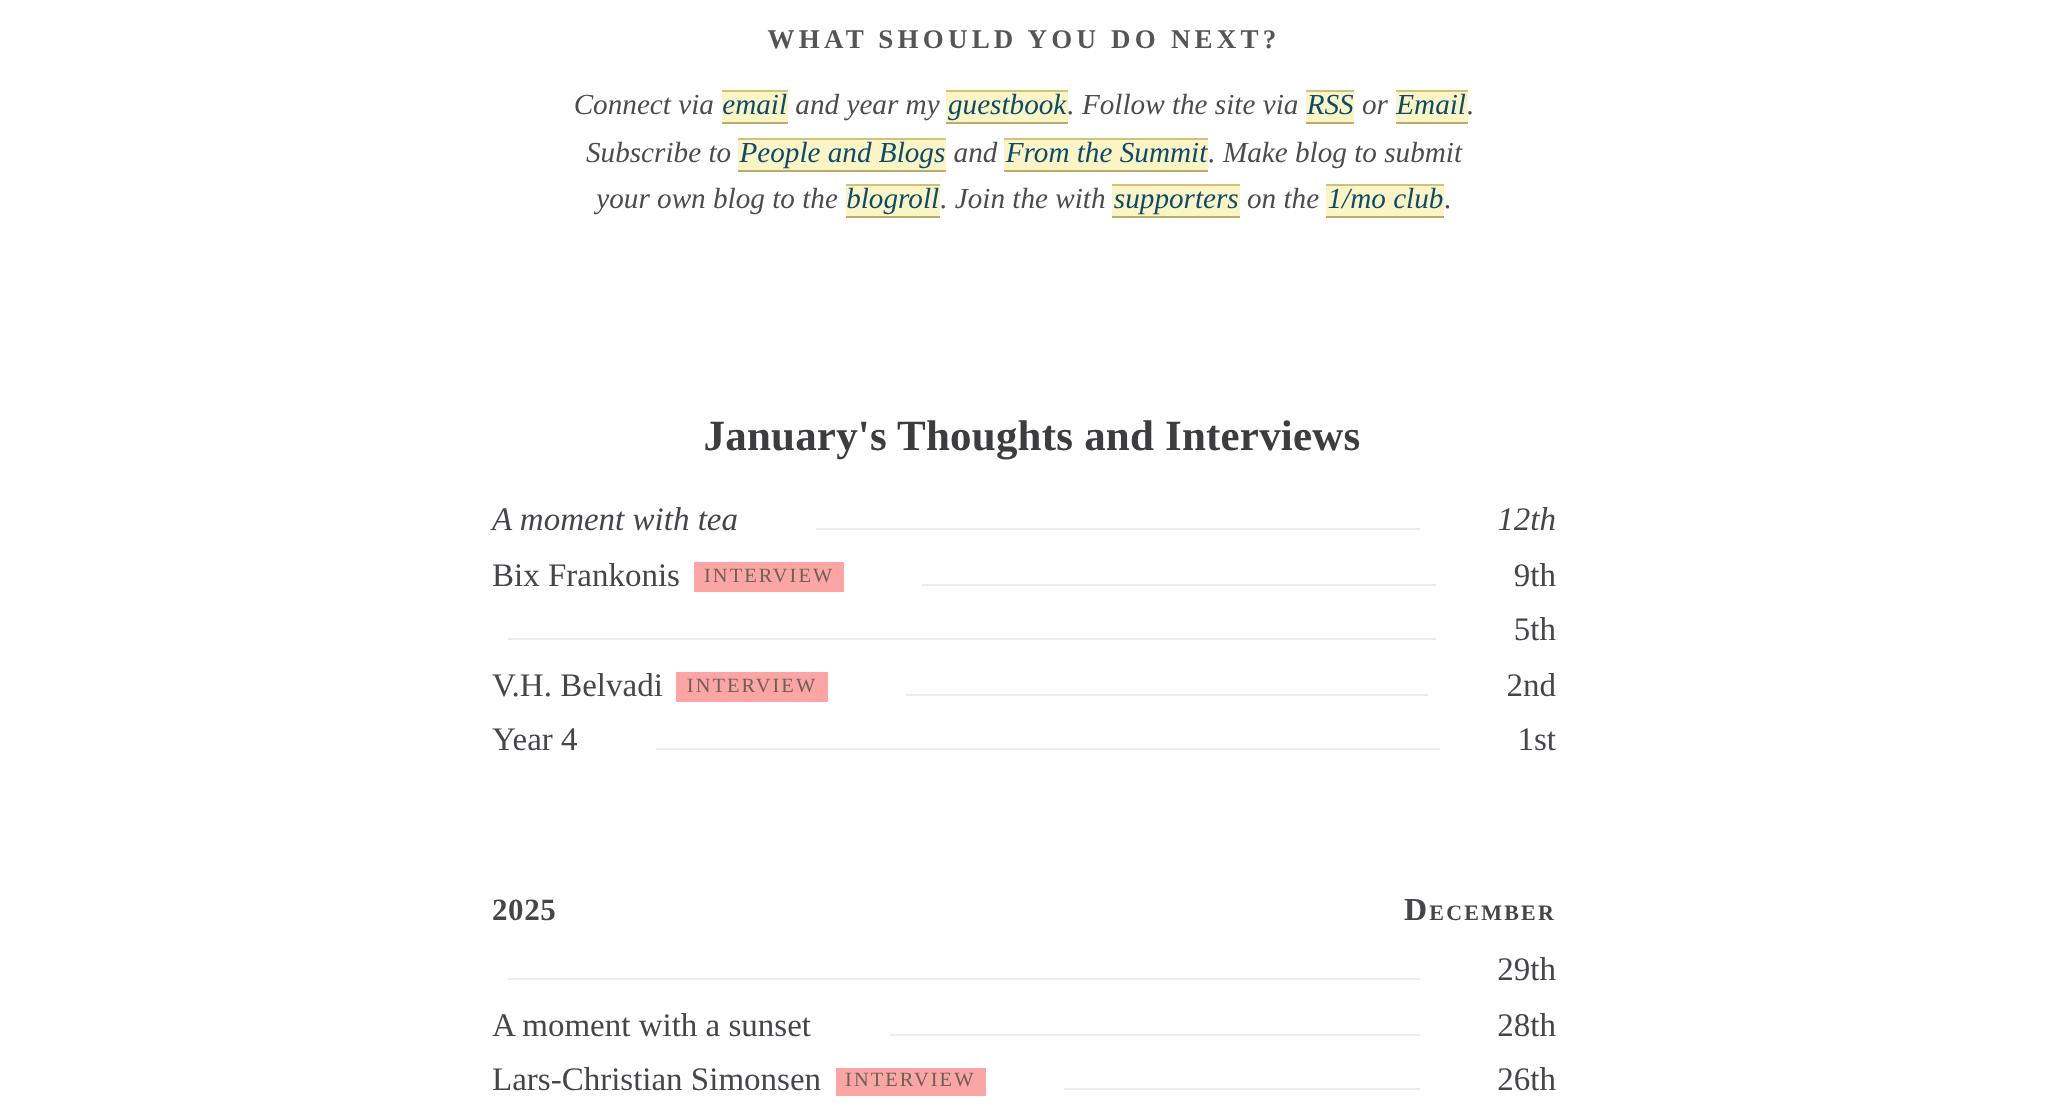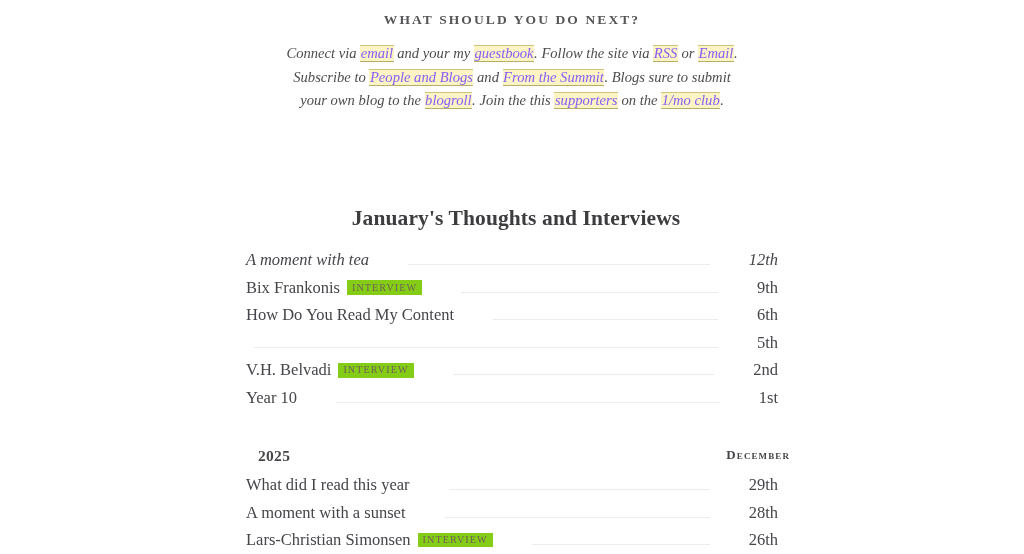--- a/index.html
+++ b/index.html
@@ -25,21 +25,21 @@
   }
   .next-para{
     text-align:center;
     font-style:italic;
     font-size:14.6px;
     line-height:23.6px;
     color:#4c4c4f;
     margin:0;
   }
   .lnk{
-    color:#8b5cf6;
+    color:#0c4a6e;
     text-decoration:none;
     background:#fbf4c5;
     box-shadow:0 1px 0 0 #cfc27a inset;
     border-bottom:1px solid #b9ad6a;
     padding:0 0.5px;
     text-align:center;
   }
 
   
   .month-head{
@@ -78,65 +78,64 @@
   .row .date{
     font-size:16.5px;
     color:#45454a;
     flex:0 0 auto;
     text-align:left;
   }
   .row.italic .title, .row.italic .date{ font-style:italic; }
 
   .badge{
     display:inline-block;
-    background:#84cc16;
+    background:#fca5a5;
     color:#6d6255;
     font-size:10.2px;
     letter-spacing:1.05px;
     padding:2.5px 5px 2px 5px;
     line-height:1;
     position:relative;
     top:-2px;
   }
 
   
   .yearrow{
     top:447px;
     display:flex;
     justify-content:space-between;
-    align-items:flex-start;
-    margin-left:12px;
+    align-items:flex-end;
   }
   .yearrow .year{
     font-size:15.5px;
     font-weight:bold;
     color:#46464a;
     letter-spacing:0.3px;
   }
   .yearrow .mon{
-    font-size:13px;
+    font-size:16px;
     font-weight:bold;
     color:#46464a;
     letter-spacing:1.1px;
     font-variant:small-caps;
   }
   .list2{ top:475px; }
 </style>
 </head>
 <body>
 
 <div class="page">
 
   <div class="col next-wrap">
     <div class="next-title">WHAT SHOULD YOU DO NEXT?</div>
 
     <p class="next-para">
-      <span>Connect via </span><a class="lnk" href="#">email</a><span> and your my </span><a class="lnk" href="#">guestbook</a><span>. Follow the site via </span><a class="lnk" href="#">RSS</a><span> or </span><a class="lnk" href="#">Email</a><span>.</span><br>
-      <span>Subscribe to </span><a class="lnk" href="#">People and Blogs</a><span> and </span><a class="lnk" href="#">From the Summit</a><span>. Blogs sure to submit</span><br>
-      <span>your own blog to the </span><a class="lnk" href="#">blogroll</a><span>. Join the this </span><a class="lnk" href="#">supporters</a><span> on the </span><a class="lnk" href="#">1/mo club</a><span>.</span>
+      <span>Connect via </span><a class="lnk" href="#">email</a><span> and year my </span><a class="lnk" href="#">guestbook</a><span>. Follow the site via </span><a class="lnk" href="#">RSS</a><span> or </span><a class="lnk" href="#">Email</a><span>.</span><br>
+      <span>Subscribe to </span><a class="lnk" href="#">People and Blogs</a><span> and </span><a class="lnk" href="#">From the Summit</a><span>. Make blog to submit</span><br>
+      <span>your own blog to the </span><a class="lnk" href="#">blogroll</a><span>. Join the with </span><a class="lnk" href="#">supporters</a><span> on the </span><a class="lnk" href="#">1/mo club</a><span>.</span>
     </p>
   </div>
 
   <h2 class="col month-head" style="margin:4px;">January's Thoughts and Interviews</h2>
 
   <div class="col list" id="list-january">
       <div class="row italic">
         <span class="title">
           <span>A moment with tea</span>
         </span>
@@ -145,57 +144,47 @@
       </div>
       <div class="row">
         <span class="title">
           <span>Bix Frankonis</span>
           <span class="badge">INTERVIEW</span>
         </span>
         <span class="lead"></span>
         <span class="date">9th</span>
       </div>
       <div class="row">
-        <span class="title">
-          <span>How Do You Read My Content</span>
-        </span>
-        <span class="lead"></span>
-        <span class="date">6th</span>
-      </div>
-      <div class="row">
         <span class="lead"></span>
         <span class="date">5th</span>
       </div>
       <div class="row">
         <span class="title">
           <span>V.H. Belvadi</span>
           <span class="badge">INTERVIEW</span>
         </span>
         <span class="lead"></span>
         <span class="date">2nd</span>
       </div>
       <div class="row">
         <span class="title">
-          <span>Year 10</span>
+          <span>Year 4</span>
         </span>
         <span class="lead"></span>
         <span class="date">1st</span>
       </div>
     </div>
 
   <div class="col yearrow">
     <span class="year">2025</span>
     <span class="mon">December</span>
   </div>
 
   <div class="col list2" id="list-december">
       <div class="row">
-        <span class="title">
-          <span>What did I read this year</span>
-        </span>
         <span class="lead"></span>
         <span class="date">29th</span>
       </div>
       <div class="row">
         <span class="title">
           <span>A moment with a sunset</span>
         </span>
         <span class="lead"></span>
         <span class="date">28th</span>
       </div>

